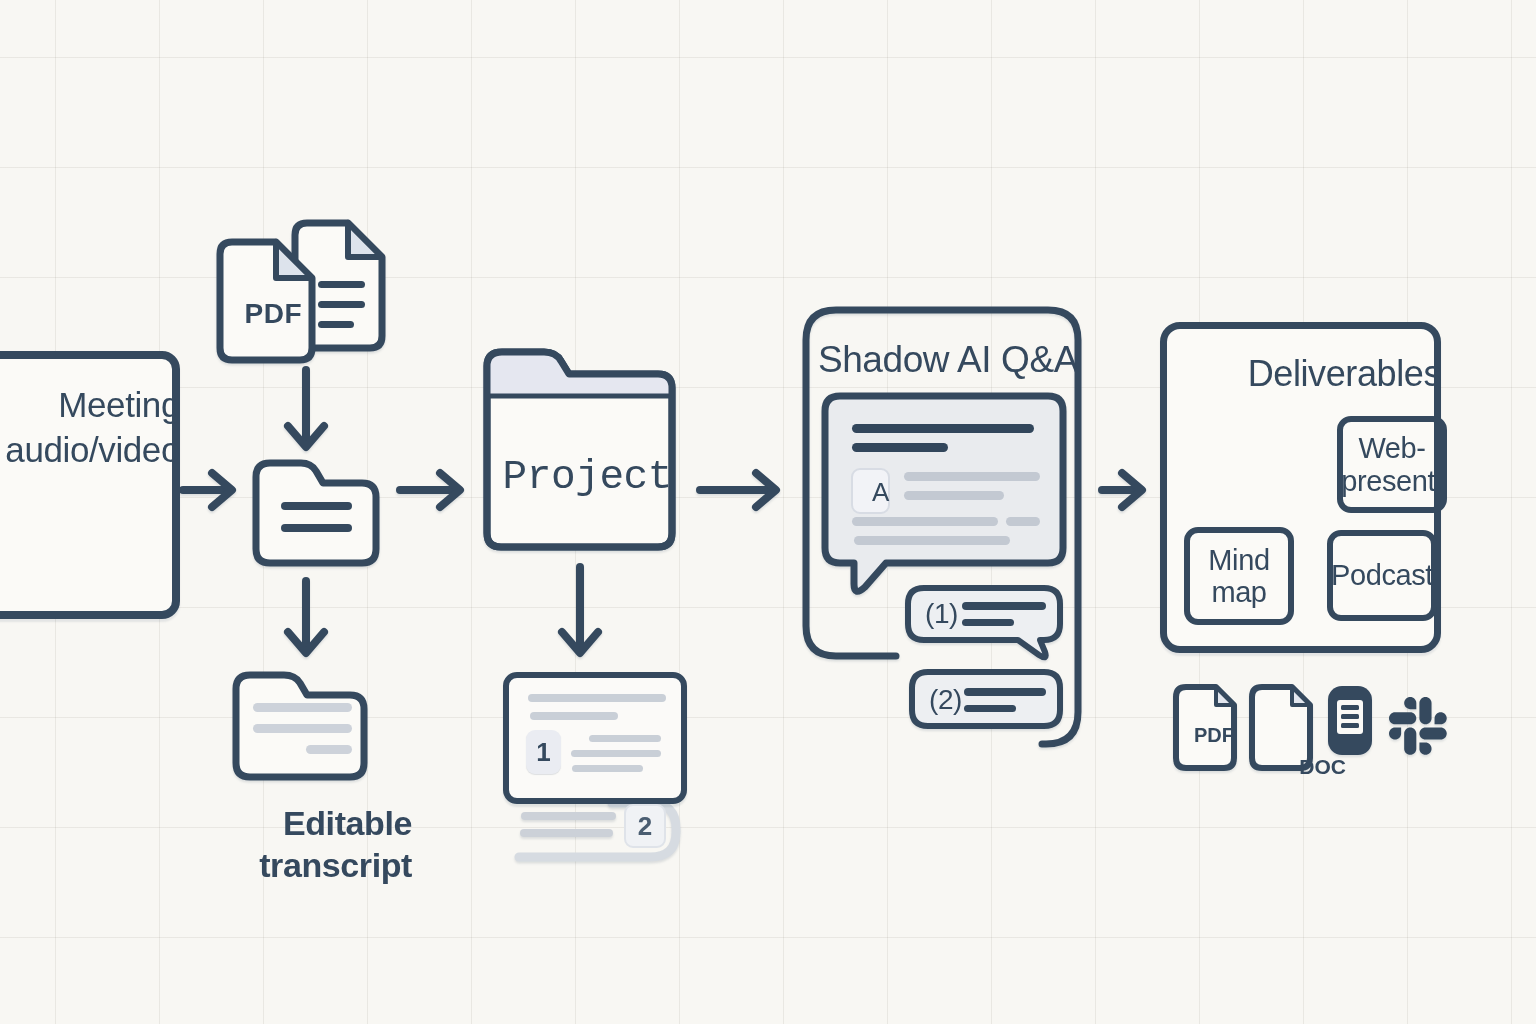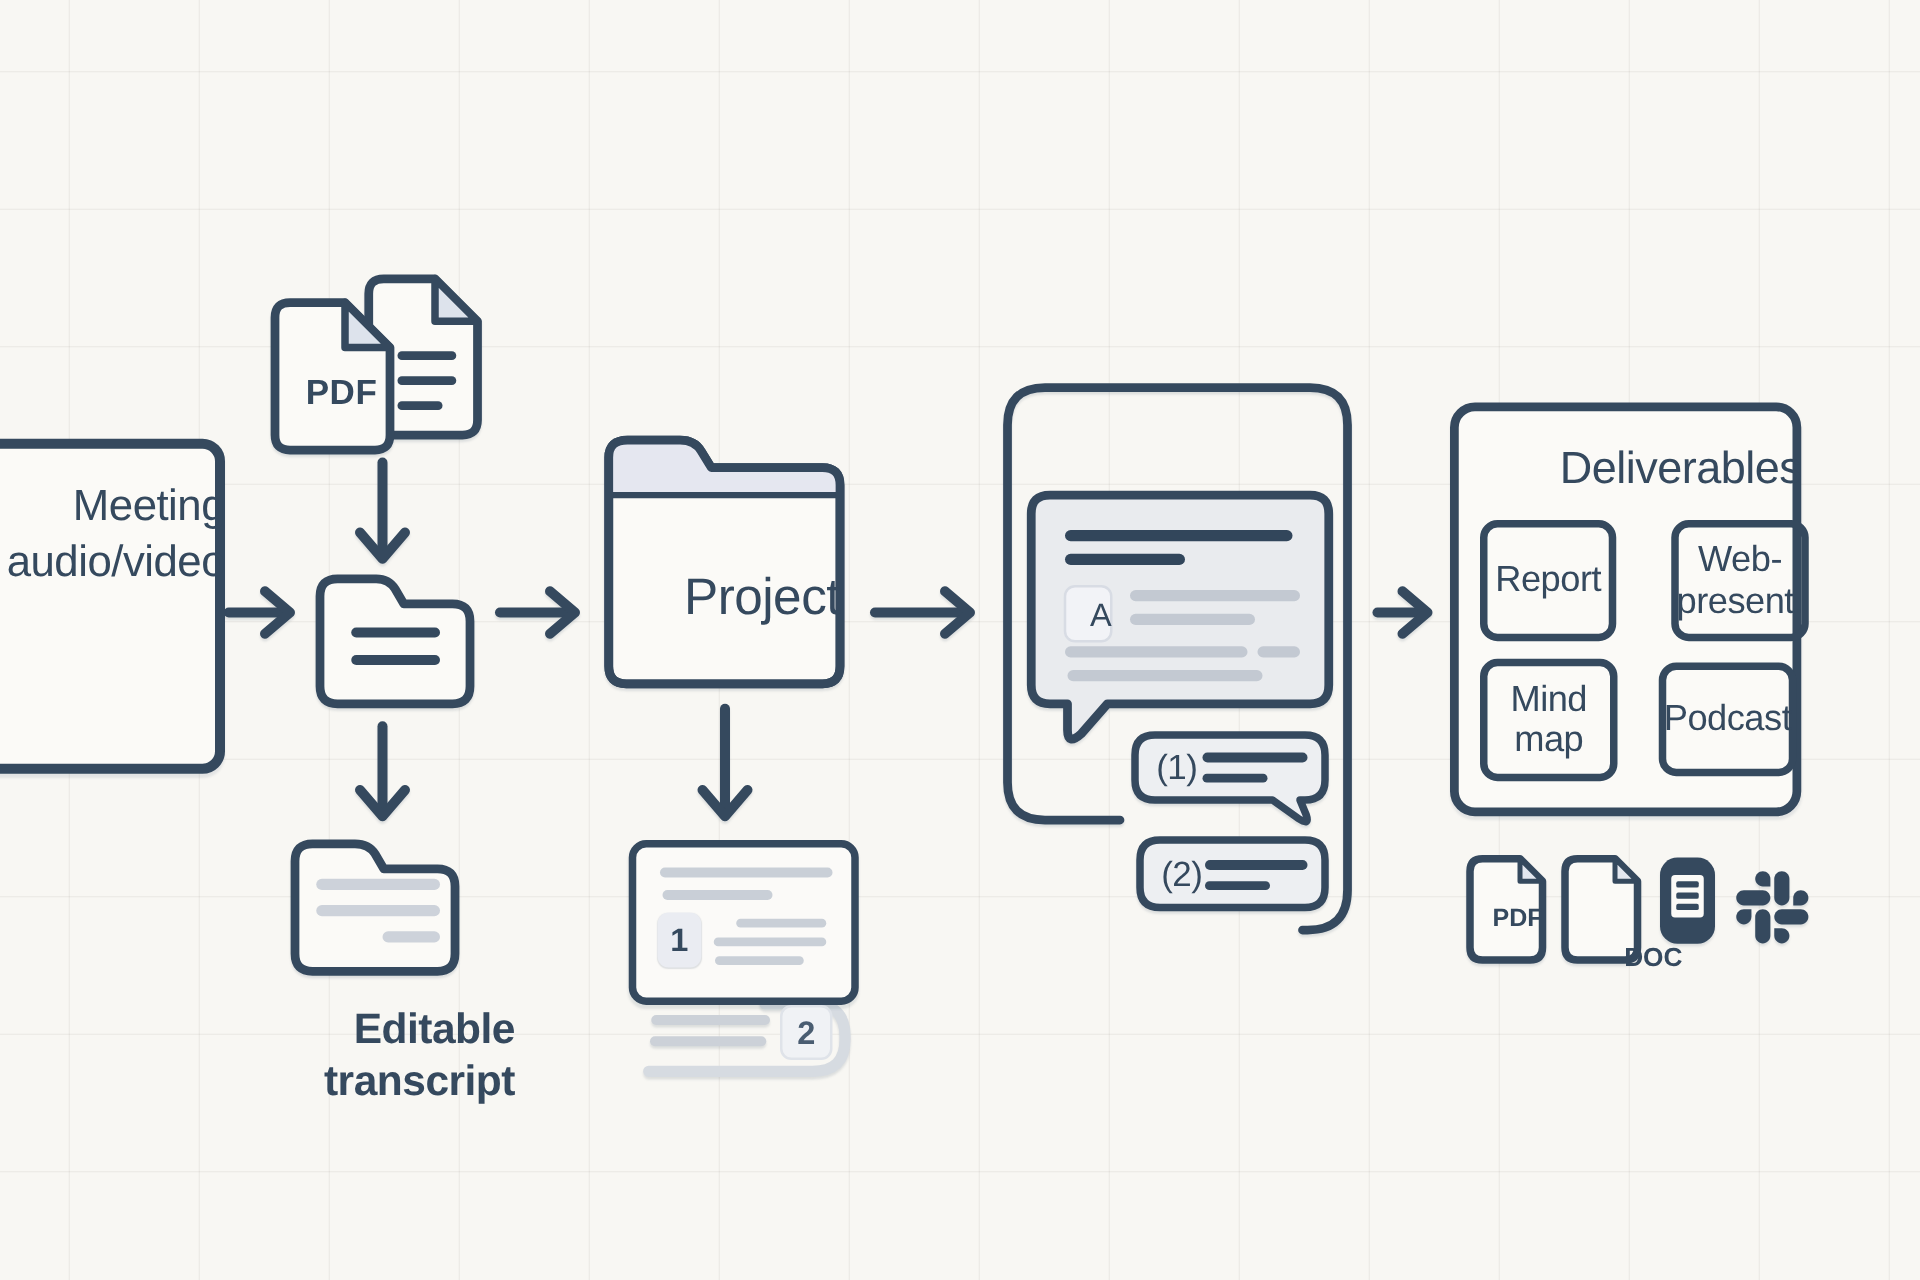--- a/index.html
+++ b/index.html
@@ -188,43 +188,43 @@
 
   <div class="node-box" style="left:-66px;top:351px;width:230px;height:252px;"></div>
   <div class="lbl" style="left:-66px;top:382px;width:246px;font-size:35px;line-height:45px;">Meeting
 audio/video</div>
 
   <div class="lbl" style="left:222px;top:297px;width:80px;font-size:28px;font-weight:600;letter-spacing:0.5px;">PDF</div>
 
   <div class="lbl" style="left:192px;top:802px;width:220px;font-size:34px;line-height:42px;font-weight:bold;">Editable
 transcript</div>
 
-  <div class="lbl" style="left:487px;top:452px;width:185px;font-size:41px;">Project</div>
+  <div class="lbl" style="left:487px;top:452px;width:185px;font-size:41px;font-family:Liberation Mono, monospace;">Project</div>
 
   <div class="abs" style="left:503px;top:672px;width:172px;height:120px;border:6px solid #35495e;border-radius:14px;background:#fbfaf8;box-shadow:0 3px 2px rgba(53,73,94,0.12);">
     <div class="bar" style="left:19px;top:16px;width:138px;height:8px;background:#c9cfd7;"></div>
     <div class="bar" style="left:21px;top:34px;width:88px;height:8px;background:#c9cfd7;"></div>
     <div class="bar" style="left:80px;top:57px;width:72px;height:7px;background:#c9cfd7;"></div>
     <div class="bar" style="left:62px;top:72px;width:90px;height:7px;background:#c9cfd7;"></div>
     <div class="bar" style="left:63px;top:87px;width:71px;height:7px;background:#c9cfd7;"></div>
     <div class="badge" style="left:17px;top:52px;width:35px;height:44px;font-size:26px;">1</div>
   </div>
 
   <div class="badge" style="left:624px;top:804px;width:38px;height:40px;font-size:26px;background:#f0f2f5;border:2px solid #dfe3e9;color:#4a5d71;box-shadow:none;">2</div>
 
+  <div class="lbl" style="left:806px;top:337px;width:272px;font-size:37px;">Shadow AI Q&amp;A</div>
 
   <div class="lbl" style="left:852px;top:477px;width:37px;font-size:26px;font-weight:500;">A</div>
 
   <div class="lbl" style="left:916px;top:597px;width:42px;font-size:28px;">(1)</div>
   <div class="lbl" style="left:920px;top:683px;width:42px;font-size:28px;">(2)</div>
 
   <div class="node-box" style="left:1160px;top:322px;width:267px;height:317px;border-width:7px;border-radius:20px;"></div>
   <div class="lbl" style="left:1160px;top:352px;width:281px;font-size:36px;">Deliverables</div>
 
-  <div class="cell" style="left:1184px;top:416px;width:97px;height:85px;">Report</div>
   <div class="cell" style="left:1307px;top:416px;width:98px;height:85px;margin-left:30px;">Web-
 present.</div>
   <div class="cell" style="left:1184px;top:527px;width:98px;height:86px;">Mind
 map</div>
   <div class="cell" style="left:1307px;top:530px;width:98px;height:79px;margin-left:20px;">Podcast</div>
 
   <div class="lbl" style="left:1176px;top:723px;width:58px;font-size:20px;font-weight:600;letter-spacing:0;">PDF</div>
   <div class="lbl" style="left:1288px;top:723px;width:58px;font-size:21px;font-weight:600;letter-spacing:0;margin-top:31px;">DOC</div>
 
 </div>

